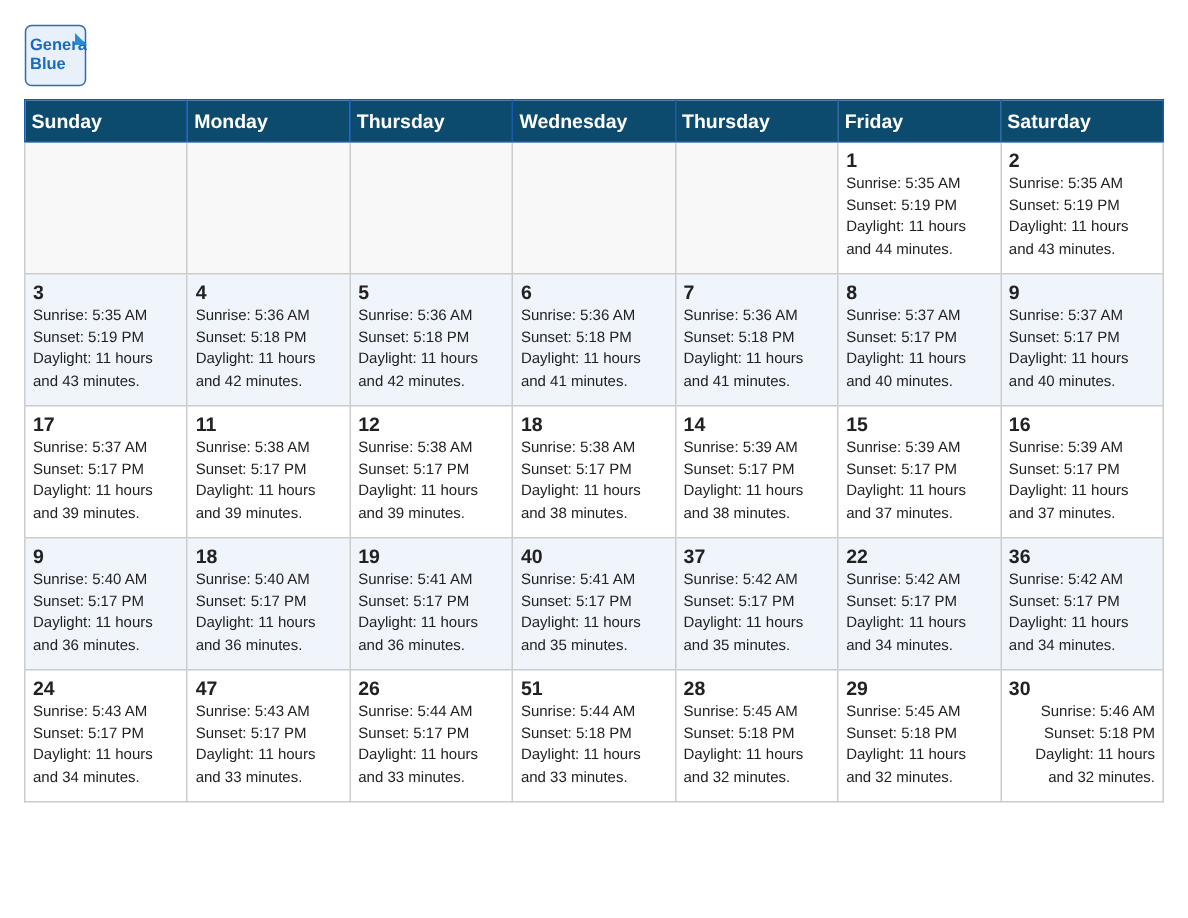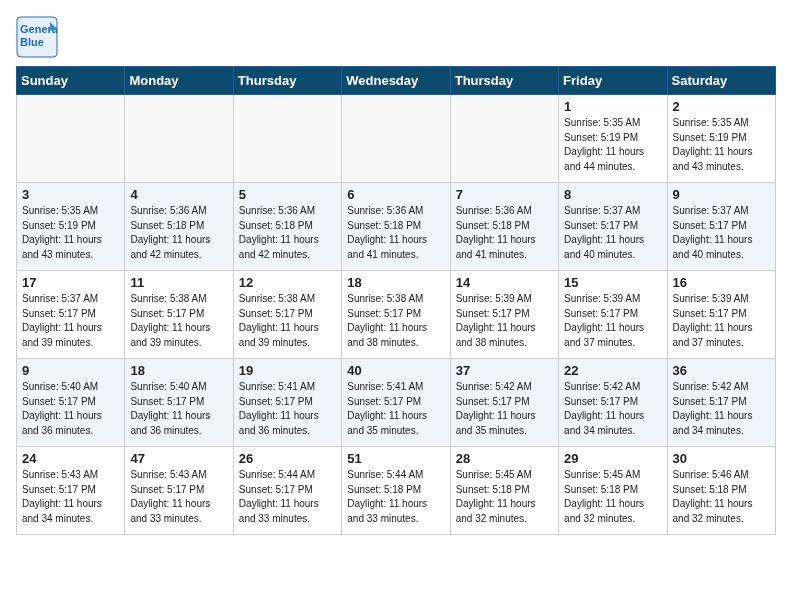--- a/index.html
+++ b/index.html
@@ -318,20 +318,20 @@
         </td>
         <td>
           <div class="day-num">29</div>
           <div class="day-info" style="white-space: pre-line;">Sunrise: 5:45 AM
 Sunset: 5:18 PM
 Daylight: 11 hours
 and 32 minutes.</div>
         </td>
         <td>
           <div class="day-num">30</div>
-          <div class="day-info" style="white-space: pre-line;">Sunrise: 5:46 AM
+          <div class="day-info" style="white-space: pre-line; text-align: right;">Sunrise: 5:46 AM
 Sunset: 5:18 PM
 Daylight: 11 hours
 and 32 minutes.</div>
         </td>
       </tr>
     </tbody>
 </table>
 
 </body></html>

